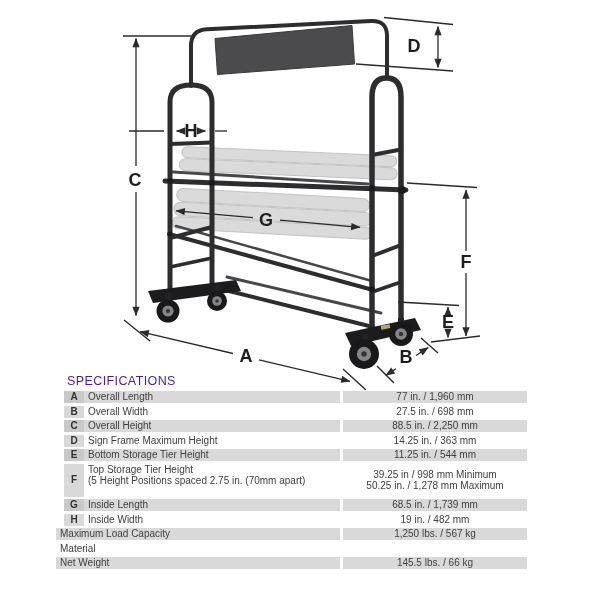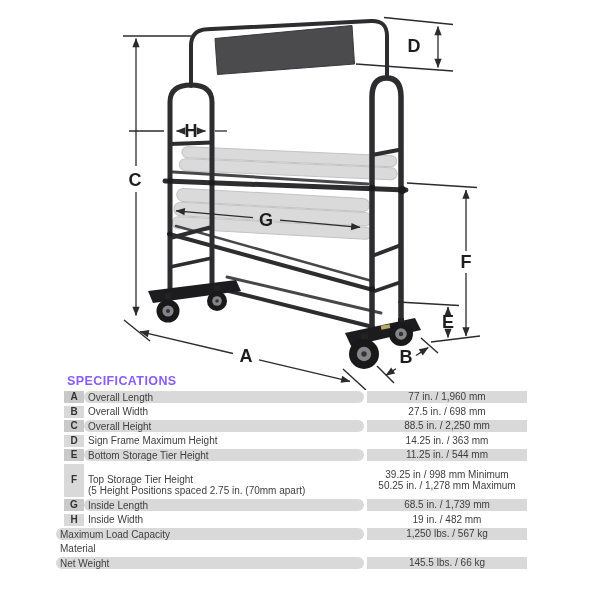--- a/index.html
+++ b/index.html
@@ -7,32 +7,32 @@
          font-family:"Liberation Sans",sans-serif;}
   #diagram{position:absolute;left:0;top:0;}
   .dim-line{stroke:#2b2b2b;stroke-width:1.3;fill:none;}
   .dim-tick{stroke:#2b2b2b;stroke-width:1.4;fill:none;}
   .dim-label{font-family:"Liberation Sans",sans-serif;font-weight:bold;font-size:18px;
              fill:#1e1e1e;text-anchor:middle;}
   .tube{stroke:#2d2d2f;fill:none;stroke-linecap:round;}
   .tube-rear{stroke:#47474a;fill:none;stroke-linecap:round;}
   .tire{fill:#dadada;stroke:#c3c3c3;stroke-width:1;}
   
-  #spec-title{position:absolute;left:67px;top:374px;font-size:12.5px;font-weight:bold;
-              color:#8b5cf6;letter-spacing:.4px;}
+  #spec-title{position:absolute;left:67px;top:374px;font-size:12.5px;font-weight:normal;
+              color:#4c1d95;letter-spacing:.4px;}
   #spec-table{position:absolute;left:56px;top:391px;width:471px;}
   .spec-row{display:flex;align-items:stretch;margin-bottom:2.5px;min-height:12px;
             font-size:10px;line-height:11.5px;color:#3e3e3e;}
   .spec-row.tall{min-height:33px;}
   .spec-row .letter{width:20px;margin-left:8px;background:#d9d9d9;font-weight:bold;color:#333;
             display:flex;align-items:center;justify-content:center;flex:none;}
   .spec-row.shaded .letter{background:#c9c9c9;}
-  .spec-row .label{flex:1;padding-left:4px;display:flex;flex-direction:column;justify-content:flex-end;border-radius:6px;}
+  .spec-row .label{flex:1;padding-left:4px;display:flex;flex-direction:column;justify-content:flex-start;}
   .spec-row.full .label{margin-left:0;}
-  .spec-row .value{width:160px;margin-left:3px;flex:none;display:flex;flex-direction:column;
+  .spec-row .value{width:184px;margin-left:3px;flex:none;display:flex;flex-direction:column;
             justify-content:center;text-align:center;}
   .spec-row.shaded .label,.spec-row.shaded .value{background:#d9d9d9;}
 </style>
 </head>
 <body>
 
 <div id="stage">
 
   <svg id="diagram" width="600" height="390" viewBox="0 0 600 390" xmlns="http://www.w3.org/2000/svg">
     <defs>

